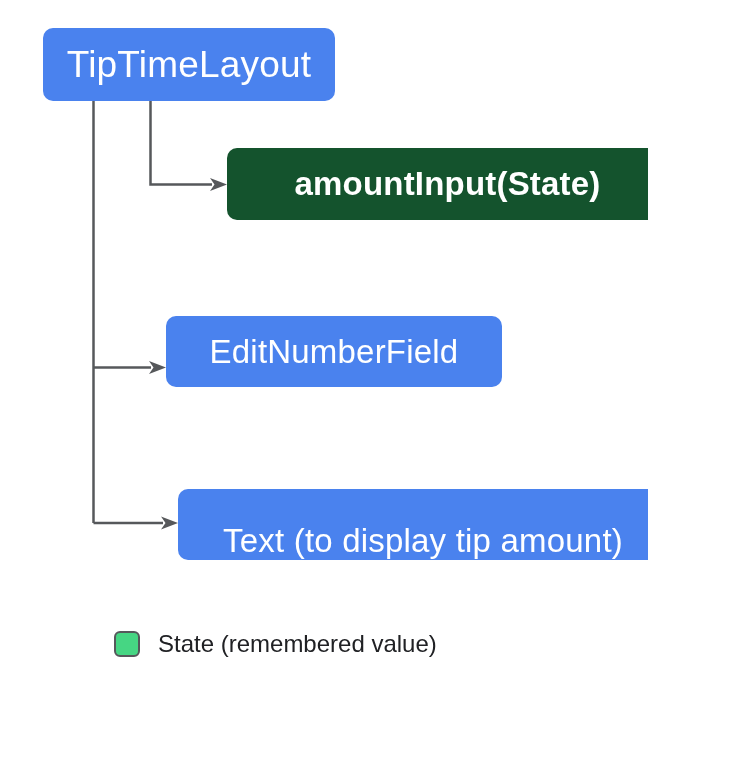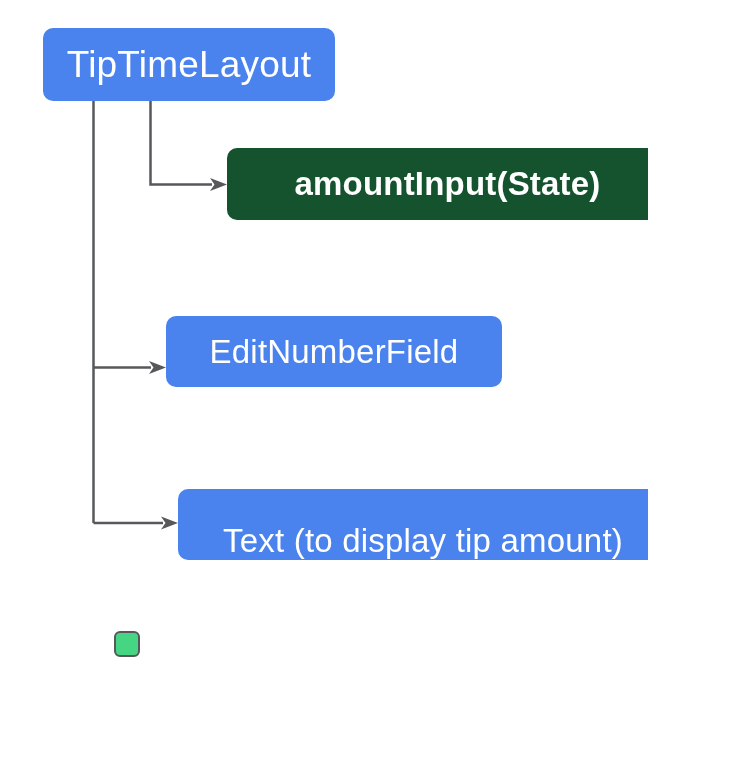--- a/index.html
+++ b/index.html
@@ -92,16 +92,17 @@
   <div class="node node-editnumberfield" style="background: rgb(74, 130, 238);">
     <span>EditNumberField</span>
   </div>
 
   <div class="node node-text" style="background: rgb(74, 130, 238); align-items: flex-end;">
     <span>Text (to display tip amount)</span>
   </div>
 
   <div class="legend-row legend-row-state">
     <span class="legend-swatch" style="background: rgb(70, 214, 131);"></span>
+    <span class="legend-label">State (remembered value)</span>
   </div>
 
 
 </div>
 
 </body></html>

